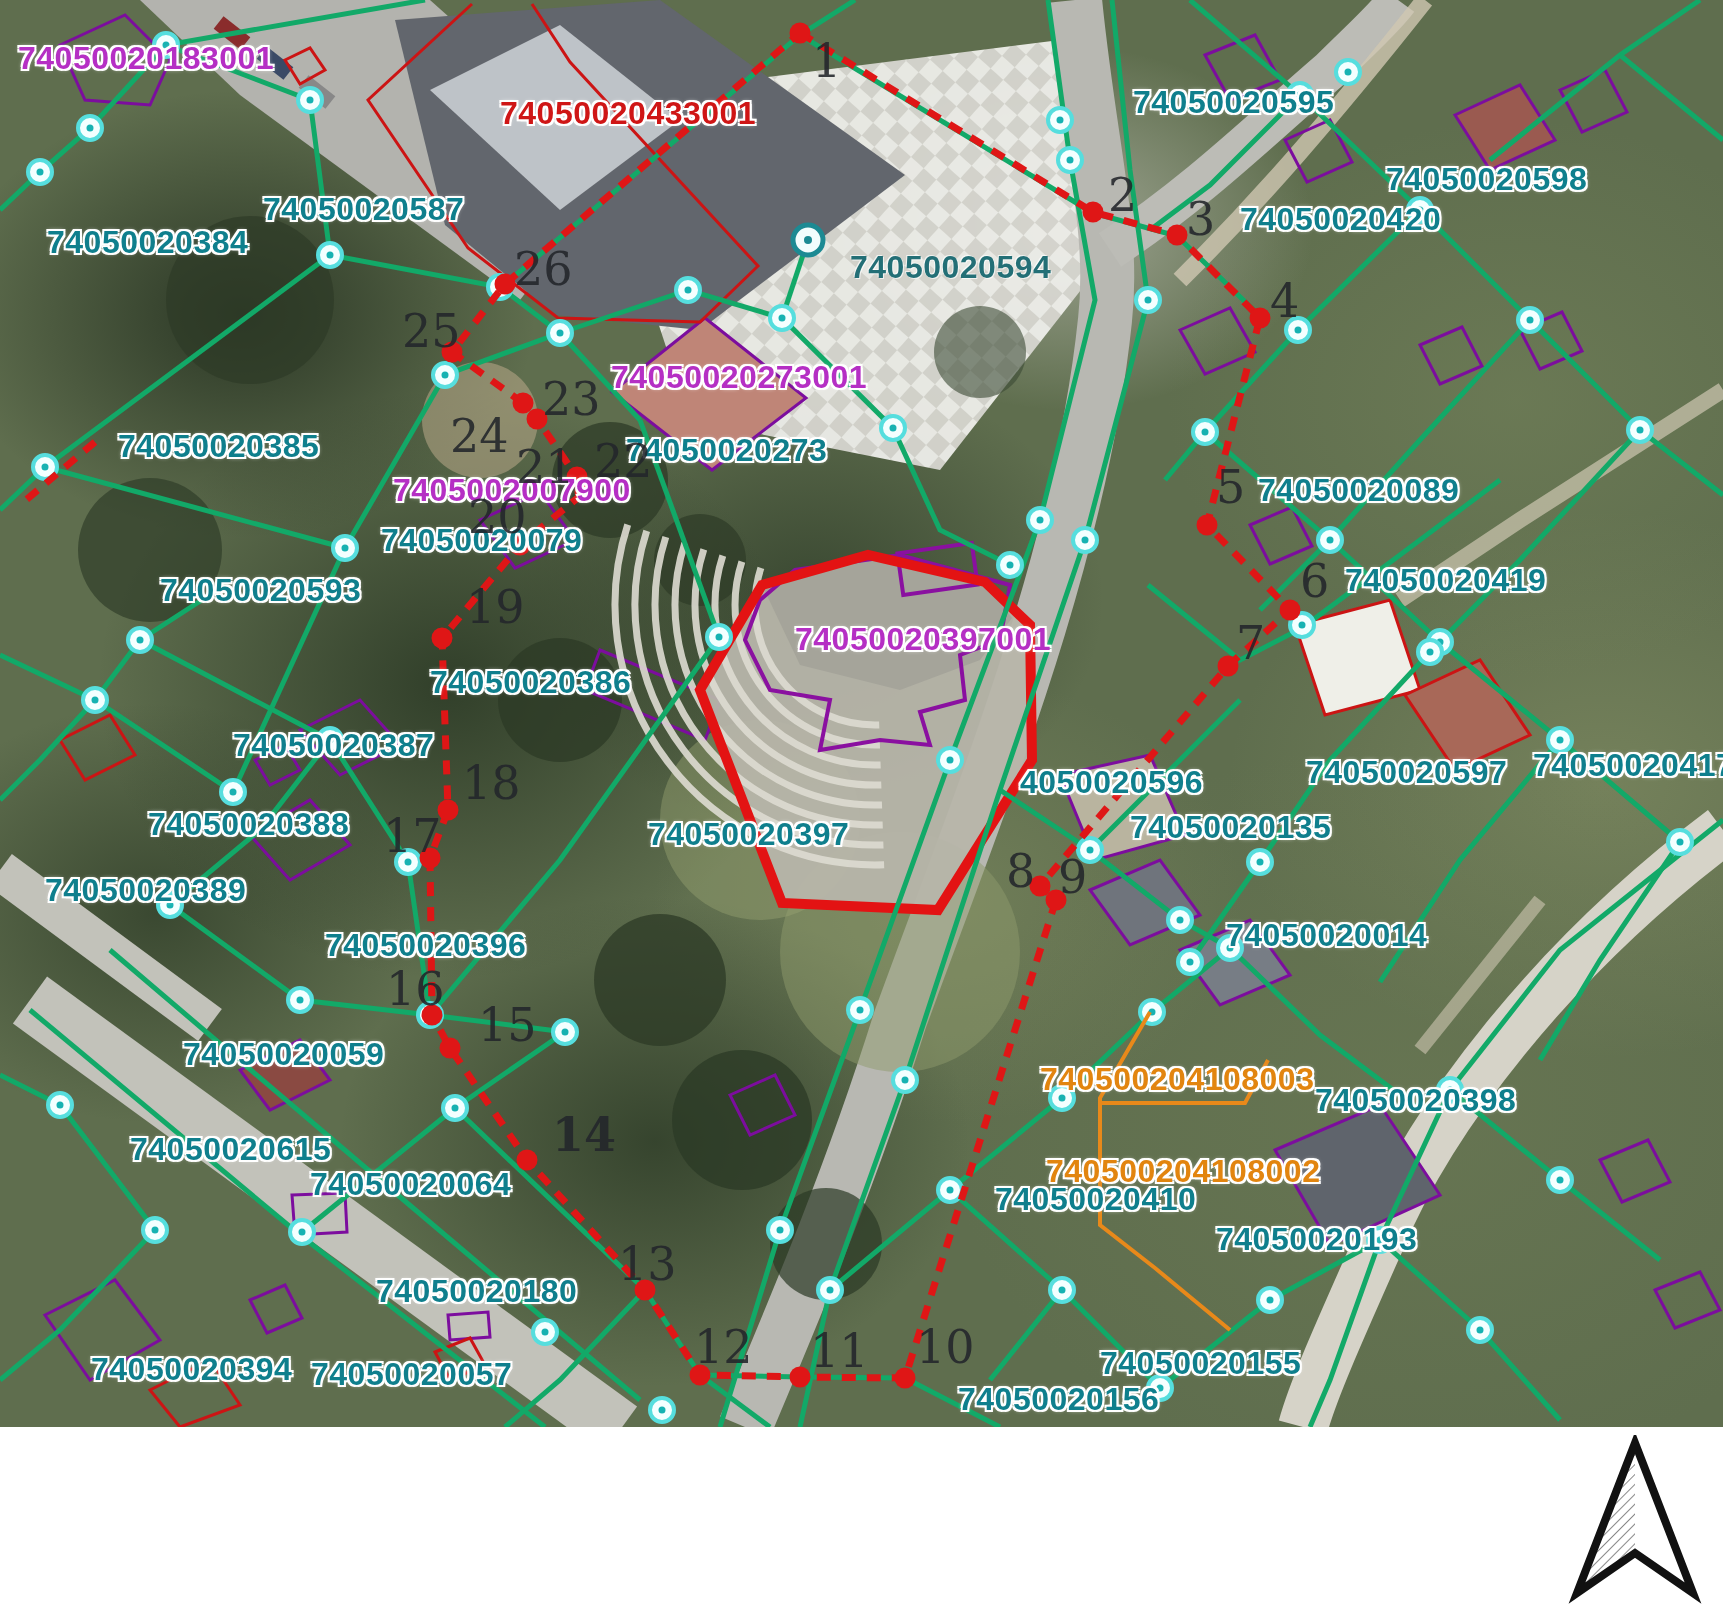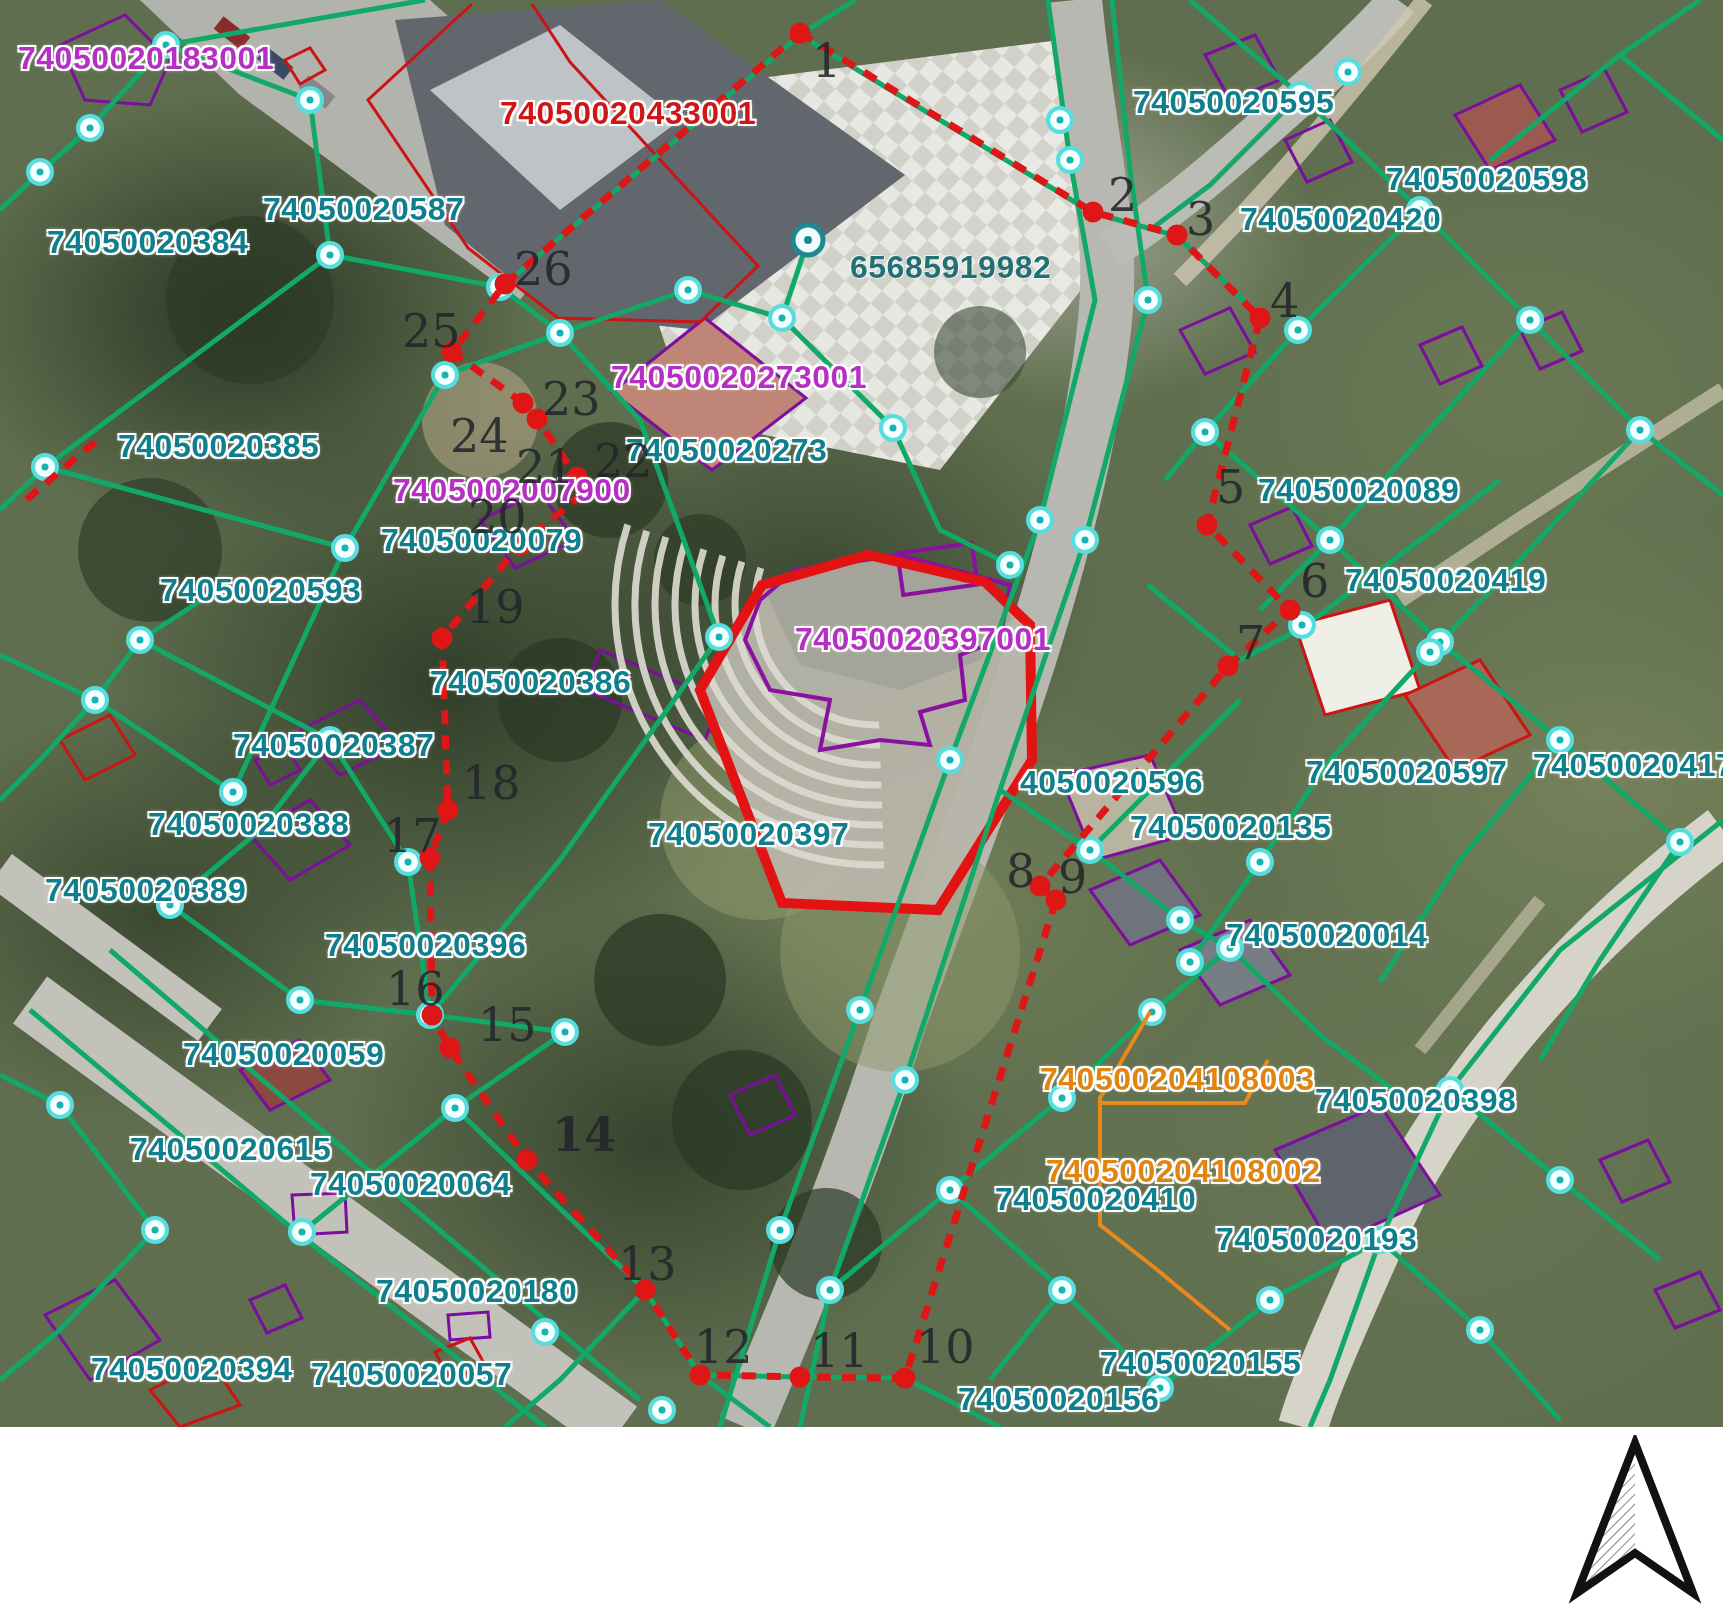--- a/index.html
+++ b/index.html
@@ -388,21 +388,21 @@
     </svg>
 
     <div id="labels-layer">
         <span class="plabel magenta" style="left: 18px; top: 42px;">74050020183001</span>
         <span class="plabel red" style="left: 460px; top: 97px;">74050020433001</span>
         <span class="plabel teal" style="left: 263px; top: 193px;">74050020587</span>
         <span class="plabel teal" style="left: 47px; top: 226px;">74050020384</span>
         <span class="plabel teal" style="left: 1133px; top: 86px;">74050020595</span>
         <span class="plabel teal" style="left: 1386px; top: 163px;">74050020598</span>
         <span class="plabel teal" style="left: 1240px; top: 203px;">74050020420</span>
-        <span class="plabel tealdark" style="left: 850px; top: 251px;">65685919982</span>
+        <span class="plabel tealdark" style="left: 850px; top: 251px;">74050020594</span>
         <span class="plabel magenta" style="left: 611px; top: 361px;">74050020273001</span>
         <span class="plabel teal" style="left: 626px; top: 434px;">74050020273</span>
         <span class="plabel teal" style="left: 118px; top: 430px;">74050020385</span>
         <span class="plabel magenta" style="left: 393px; top: 474px;">7405002007900</span>
         <span class="plabel teal" style="left: 381px; top: 524px;">74050020079</span>
         <span class="plabel teal" style="left: 1258px; top: 474px;">74050020089</span>
         <span class="plabel teal" style="left: 1345px; top: 564px;">74050020419</span>
         <span class="plabel teal" style="left: 160px; top: 574px;">74050020593</span>
         <span class="plabel magenta" style="left: 795px; top: 623px;">74050020397001</span>
         <span class="plabel teal" style="left: 430px; top: 666px;">74050020386</span>

